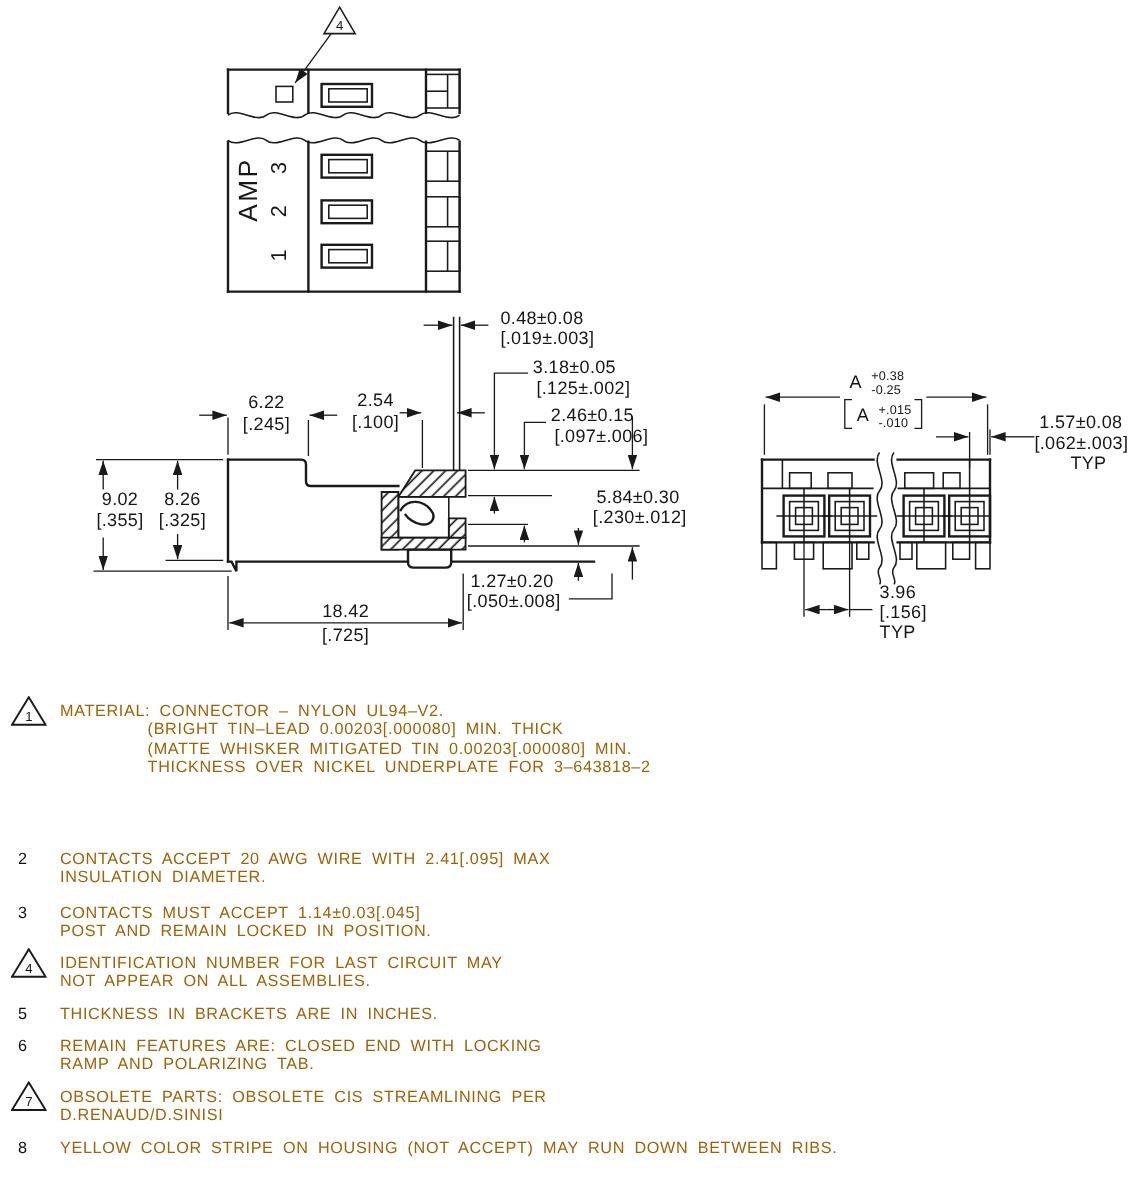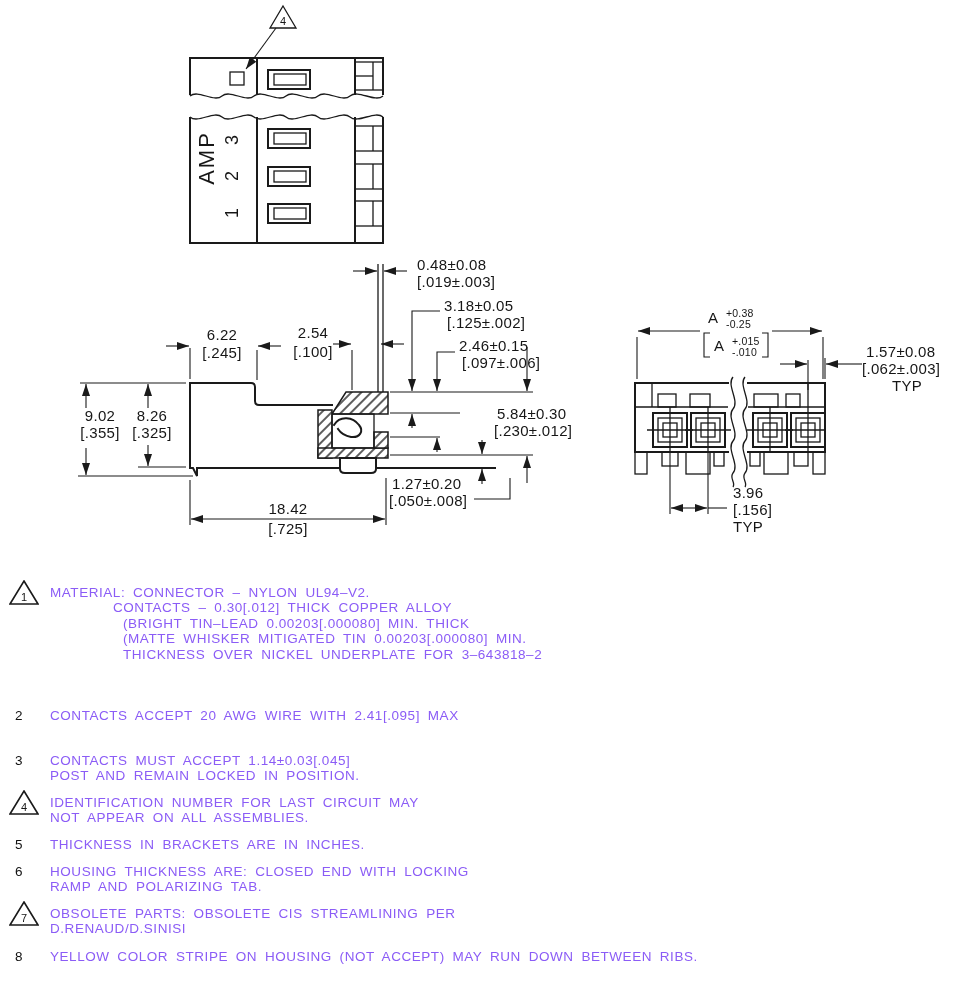--- a/index.html
+++ b/index.html
@@ -15,21 +15,21 @@
   .stxt{font-size:10.5px;letter-spacing:0.2px;}
   .vlabel{font-size:22px;letter-spacing:2px;}
   .vnum{font-size:18px;}
   .flagnum{font-size:11px;}
   .notes{position:absolute;left:0;top:0;width:955px;height:1000px;}
   .note{position:absolute;left:0;width:940px;}
   .nflag{position:absolute;left:9px;top:-5px;width:30px;height:26px;}
   .nnum{position:absolute;left:15px;top:0;font-size:13.5px;letter-spacing:0.5px;color:#111;}
   .nbody{position:absolute;left:50px;top:0;}
   .nline{font-size:13.5px;line-height:15.4px;letter-spacing:0.55px;word-spacing:3.5px;
-         color:#8b5cf6;white-space:nowrap;}
+         color:#a16207;white-space:nowrap;}
   .ind1{margin-left:63px;}
   .ind2{margin-left:73px;}
 </style>
 </head>
 <body>
 
 <div class="canvas">
 
 <svg width="955" height="575" viewBox="0 0 955 575">
   <defs>
@@ -312,31 +312,31 @@
 
 <div class="notes">
 
   <div class="note" style="top:585px">
     <svg class="nflag" viewBox="0 0 30 26">
       <polygon points="15,1 29,24 1,24" fill="none" stroke="#1a1a1a" stroke-width="1.6"></polygon>
       <text x="15" y="21" text-anchor="middle" font-size="11">1</text>
     </svg>
     <div class="nbody">
       <div class="nline">MATERIAL: CONNECTOR – NYLON UL94–V2.</div>
-      <div class="nline ind1">CONTACTS – 0.30[.012] THICK COPPER ALLOY</div>
       <div class="nline ind2">(BRIGHT TIN–LEAD 0.00203[.000080] MIN. THICK</div>
       <div class="nline ind2">(MATTE WHISKER MITIGATED TIN 0.00203[.000080] MIN.</div>
       <div class="nline ind2">THICKNESS OVER NICKEL UNDERPLATE FOR 3–643818–2</div>
     </div>
   </div>
 
   <div class="note" style="top:708px">
     <span class="nnum">2</span>
     <div class="nbody">
       <div class="nline">CONTACTS ACCEPT 20 AWG WIRE WITH 2.41[.095] MAX</div>
+      <div class="nline">INSULATION DIAMETER.</div>
     </div>
   </div>
 
   <div class="note" style="top:753px">
     <span class="nnum">3</span>
     <div class="nbody">
       <div class="nline">CONTACTS MUST ACCEPT 1.14±0.03[.045]</div>
       <div class="nline">POST AND REMAIN LOCKED IN POSITION.</div>
     </div>
   </div>
@@ -355,21 +355,21 @@
   <div class="note" style="top:837px">
     <span class="nnum">5</span>
     <div class="nbody">
       <div class="nline">THICKNESS IN BRACKETS ARE IN INCHES.</div>
     </div>
   </div>
 
   <div class="note" style="top:864px">
     <span class="nnum">6</span>
     <div class="nbody">
-      <div class="nline">HOUSING THICKNESS ARE: CLOSED END WITH LOCKING</div>
+      <div class="nline">REMAIN FEATURES ARE: CLOSED END WITH LOCKING</div>
       <div class="nline">RAMP AND POLARIZING TAB.</div>
     </div>
   </div>
 
   <div class="note" style="top:906px">
     <svg class="nflag" viewBox="0 0 30 26">
       <polygon points="15,1 29,24 1,24" fill="none" stroke="#1a1a1a" stroke-width="1.6"></polygon>
       <text x="15" y="21" text-anchor="middle" font-size="11">7</text>
     </svg>
     <div class="nbody">

